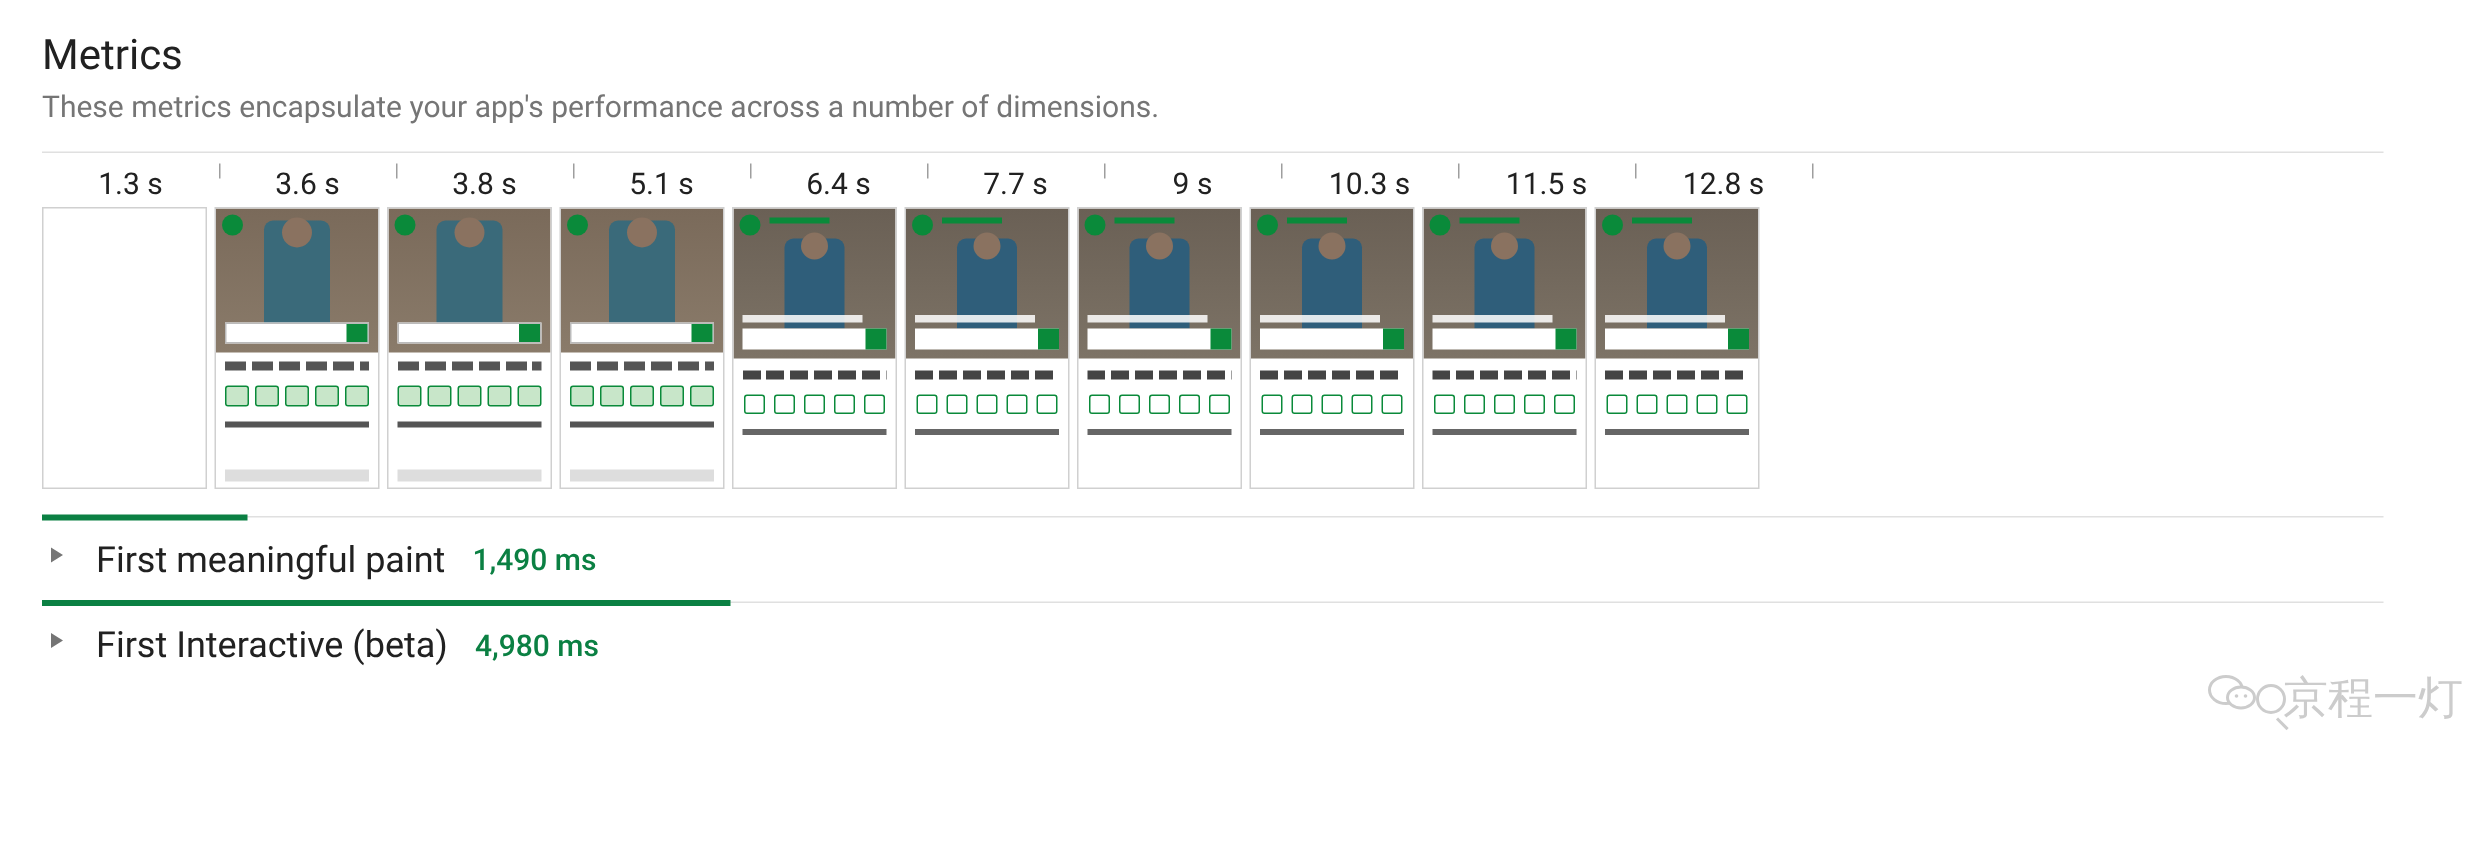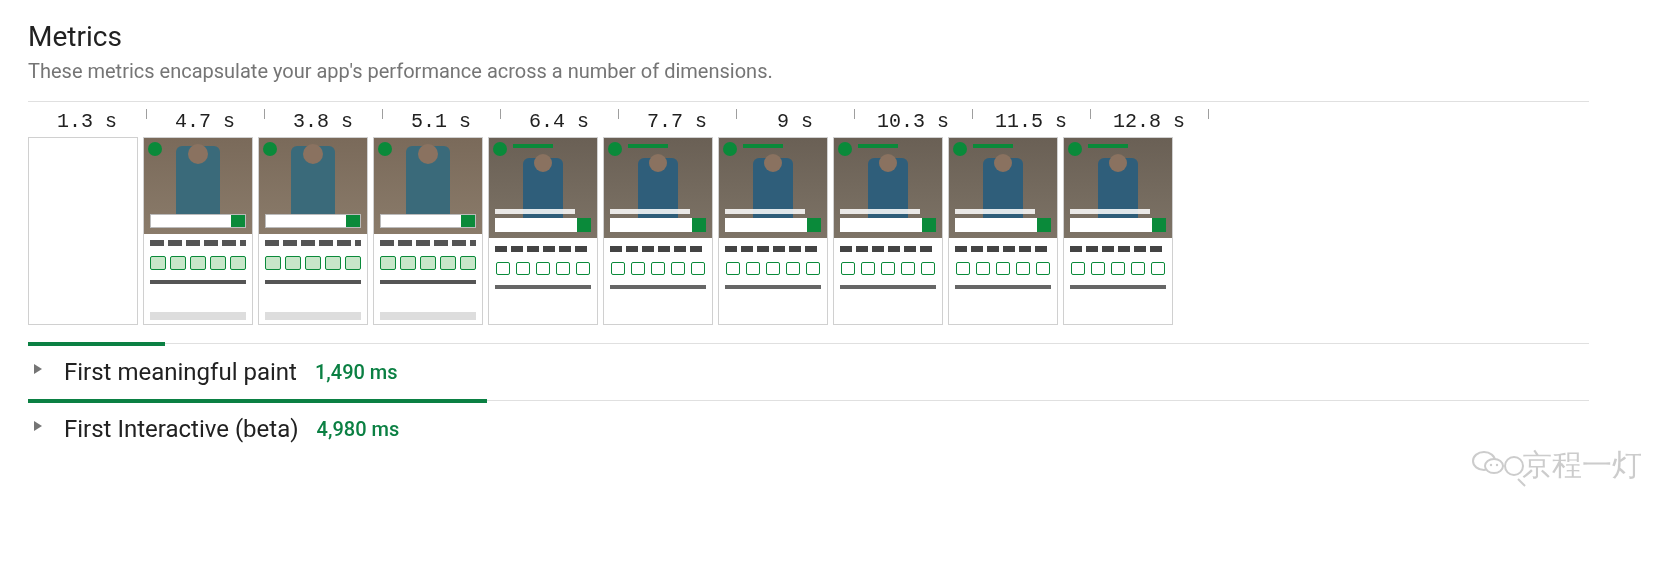--- a/index.html
+++ b/index.html
@@ -26,21 +26,20 @@
   }
   .subheading {
     font-size: 20px;
     font-weight: 400;
     color: #757575;
     margin-bottom: 18px;
   }
   .timeline {
     position: relative;
     border-top: 1px solid #e0e0e0;
-    font-family: Liberation Mono, monospace;
   }
   .time-labels {
     display: flex;
   }
   .time-col {
     width: 118px;
     position: relative;
   }
   .time-label {
     text-align: center;
@@ -299,21 +298,21 @@
   <h2 class="heading">Metrics</h2>
   <div class="subheading">These metrics encapsulate your app's performance across a number of dimensions.</div>
 
   <div class="timeline">
     <div class="time-labels" id="time-labels">
         <div class="time-col">
           <div class="time-label">1.3 s</div>
           <div class="tick"></div>
         </div>
         <div class="time-col">
-          <div class="time-label">4.7 s</div>
+          <div class="time-label">3.6 s</div>
           <div class="tick"></div>
         </div>
         <div class="time-col">
           <div class="time-label">3.8 s</div>
           <div class="tick"></div>
         </div>
         <div class="time-col">
           <div class="time-label">5.1 s</div>
           <div class="tick"></div>
         </div>

